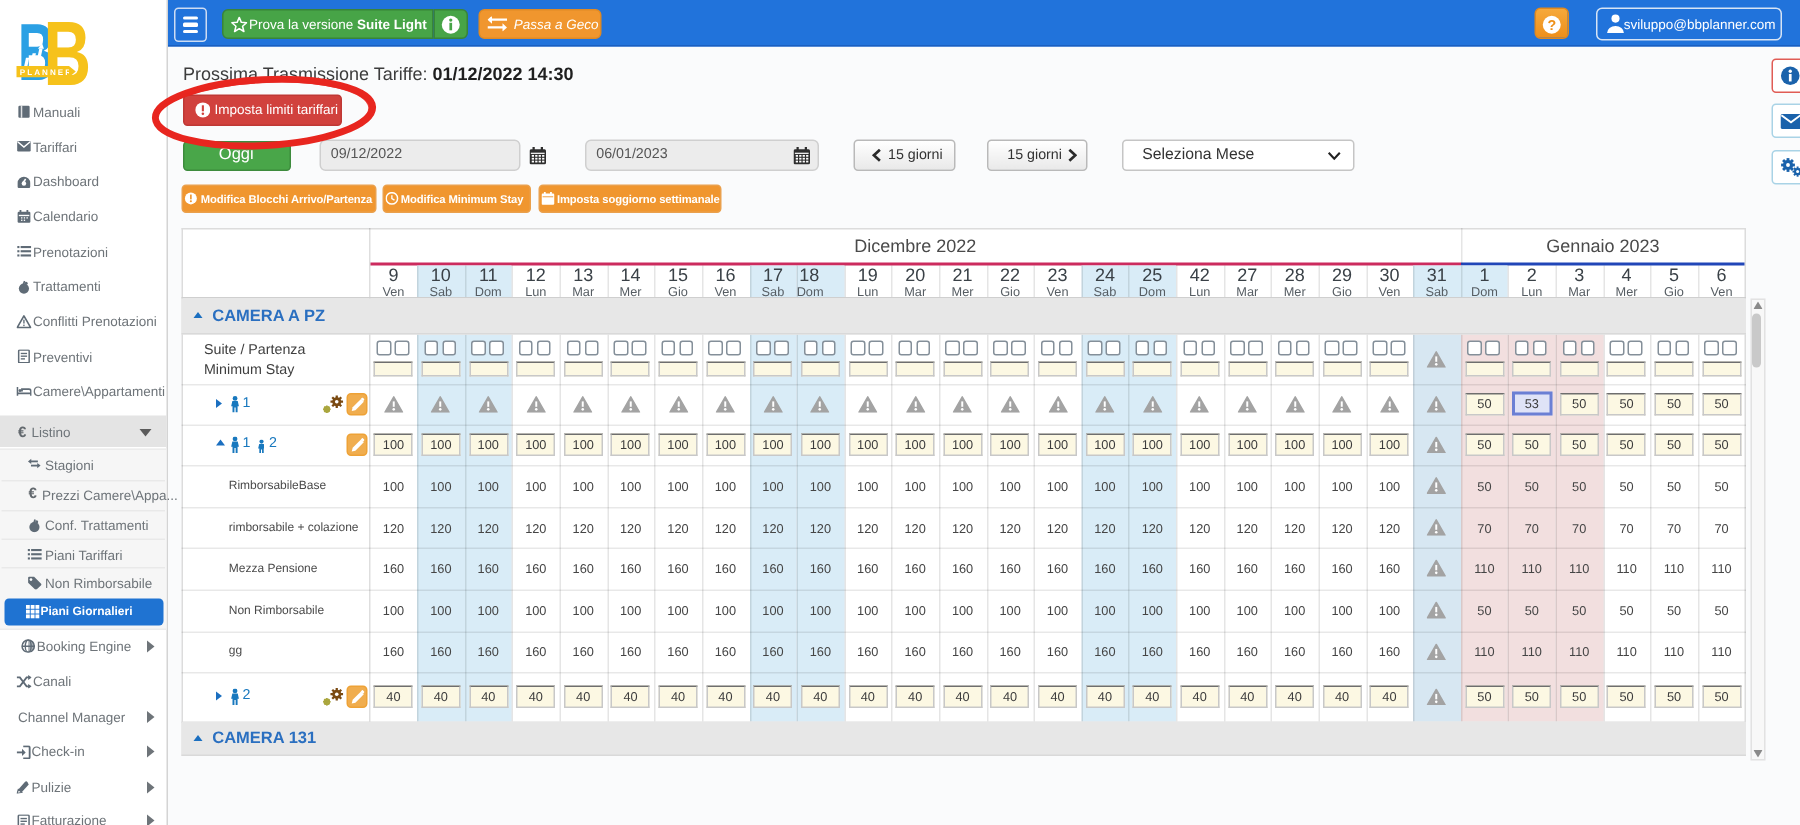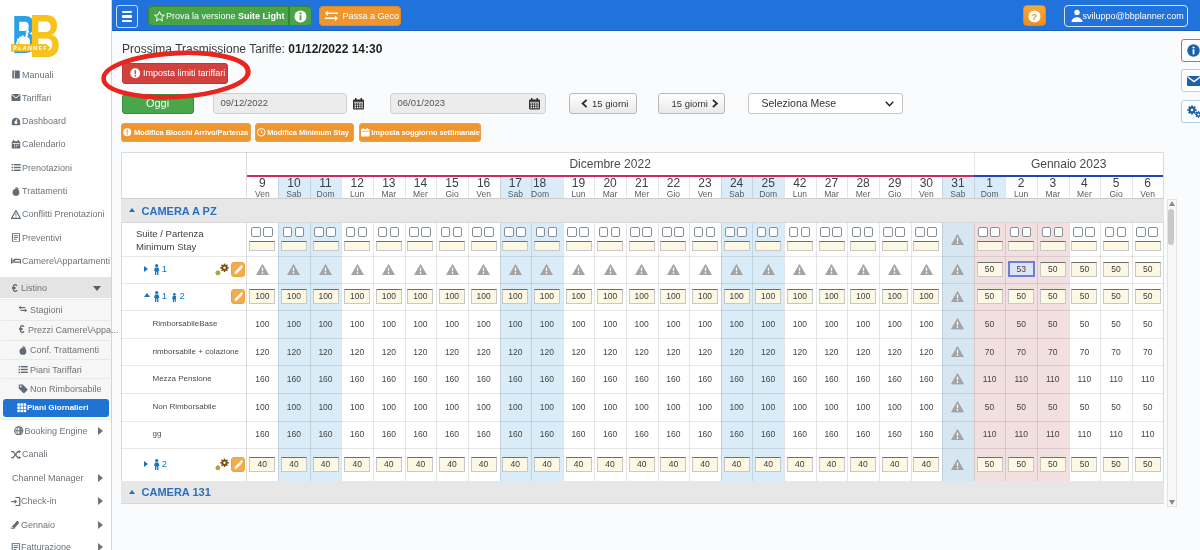--- a/index.html
+++ b/index.html
@@ -2,21 +2,21 @@
 <html><head><meta charset="utf-8"><style>
 *{margin:0;padding:0;box-sizing:border-box;font-family:"Liberation Sans",sans-serif;}
 html,body{width:1200px;height:550px;overflow:hidden;background:#fafbfc;position:relative;}
 .abs{position:absolute;}
 #topbar{left:112px;top:0;width:1088px;height:31px;background:#2173db;border-bottom:1px solid #1a5fc0;}
 #burger{left:116px;top:4.5px;width:21.5px;height:23px;border:1.5px solid #cddcf3;border-radius:3px;}
 #burger b{position:absolute;left:4.5px;width:10px;height:2.4px;background:#fff;border-radius:1px;}
 .tbtn{top:6px;height:20px;border-radius:4px;color:#fff;font-size:9px;line-height:18px;white-space:nowrap;}
 #btn-green{left:148px;width:140.5px;background:#47a447;border:1px solid #398439;border-radius:4px 0 0 4px;padding-left:17px;font-size:9px;}
 #btn-greeni{left:288.5px;width:23px;background:#47a447;border:1px solid #398439;border-radius:0 4px 4px 0;}
-#btn-orange{left:318.5px;width:82px;background:#f0962e;border:1px solid #e08a24;padding-left:23px;font-size:9px;}
+#btn-orange{left:318.5px;width:82px;background:#f0962e;border:1px solid #e08a24;padding-left:23px;font-size:9px;font-style:italic;}
 #btn-q{left:1023px;top:5px;width:23px;height:21px;background:linear-gradient(#f6a93b,#ee8f1b);border:1px solid #e0891f;border-radius:4px;}
 #btn-user{left:1064px;top:4.5px;width:124px;height:22px;border:1px solid #d7e4f5;border-radius:4px;color:#fff;font-size:9px;line-height:20px;padding-left:17.5px;white-space:nowrap;}
 #sidebar{left:0;top:0;width:112px;height:550px;background:#fff;border-right:1px solid #d4d4d4;}
 .mi{position:absolute;left:0;width:112px;height:20px;font-size:9px;color:#6e7479;line-height:20px;white-space:nowrap;}
 .mi svg{position:absolute;top:5.5px;}
 .subbg{position:absolute;left:0;width:111px;background:#f6f6f6;border-top:1px solid #ececec;border-bottom:1px solid #ececec;}
 #listinorow{position:absolute;left:0;width:111px;height:21px;background:#e4e4e4;}
 #pgblue{position:absolute;left:2.5px;white-space:nowrap;width:106px;height:18.3px;background:#1f73d2;border-radius:3px;color:#fff;font-size:8px;font-weight:bold;line-height:18.3px;}
 .caret-r{position:absolute;width:0;height:0;border-left:5px solid #6e7479;border-top:4px solid transparent;border-bottom:4px solid transparent;}
 .caret-d{position:absolute;width:0;height:0;border-top:5px solid #5b5b5b;border-left:4px solid transparent;border-right:4px solid transparent;}
@@ -268,21 +268,21 @@
       <path d="M3.6 2.2 L6 4.5 L3.6 6.8 Z" fill="#5f6b76"></path>
     </svg>
     <span style="position:absolute;left:21px">Check-in</span>
   </div>
 <div class="caret-r" style="left:98px;top:497px"></div>
 <div class="mi" style="top:514.6px">
     <svg width="10" height="9.4" viewBox="0 0 9.8 9.2" style="left:11px">
       <path d="M1.2 6.2 L5.6 1.2 a1 1 0 0 1 1.6 0.2 L8 3 L3.4 8 Z" fill="#5f6b76"></path>
       <path d="M1.2 6.2 L0.4 8.8 L3.4 8 Z" fill="#fff" stroke="#5f6b76" stroke-width="0.8"></path>
     </svg>
-    <span style="position:absolute;left:21px">Gennaio</span>
+    <span style="position:absolute;left:21px">Pulizie</span>
   </div>
 <div class="caret-r" style="left:98px;top:520.6px"></div>
 <div class="mi" style="top:537px">
     <svg width="10" height="9.4" viewBox="0 0 9.8 9.2" style="left:11px">
       <rect x="1.2" y="0.3" width="7" height="8.6" rx="0.6" fill="none" stroke="#5f6b76" stroke-width="1"></rect>
       <rect x="2.6" y="2.2" width="4.2" height="0.9" fill="#5f6b76"></rect>
       <rect x="2.6" y="4" width="4.2" height="0.9" fill="#5f6b76"></rect>
       <rect x="2.6" y="5.8" width="2.8" height="0.9" fill="#5f6b76"></rect>
     </svg>
     <span style="position:absolute;left:21px">Fatturazione</span>

